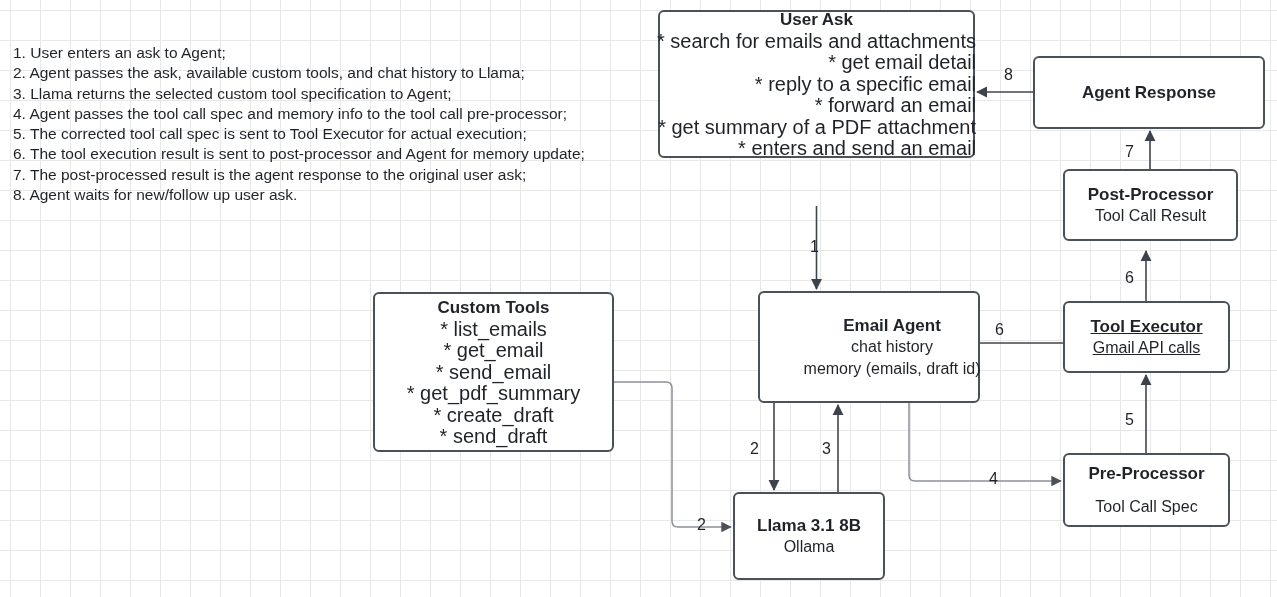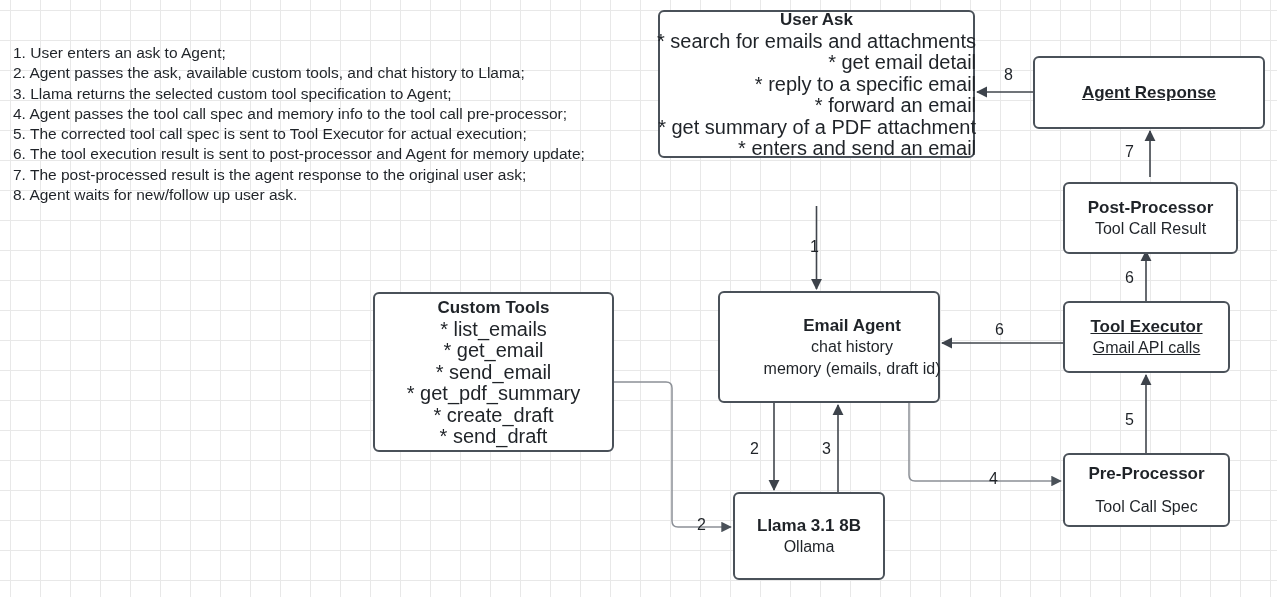--- a/index.html
+++ b/index.html
@@ -57,25 +57,25 @@
     white-space: nowrap;
   }
   .nodebox .sublist {
     font-size: 20px;
     line-height: 21.5px;
   }
   .nodebox .sublist div { white-space: nowrap; }
 
   
   #node-user-ask      { left: 658px;  top: 10px;  width: 317px; height: 148px; text-align: right; }
-  #node-agent-response{ left: 1033px; top: 56px;  width: 232px; height: 73px; text-decoration: underline;  }
-  #node-post-processor{ left: 1063px; top: 182px; width: 175px; height: 72px; align-items: center;  }
+  #node-agent-response{ left: 1033px; top: 56px;  width: 232px; height: 73px;  }
+  #node-post-processor{ left: 1063px; top: 169px; width: 175px; height: 72px; align-items: center;  }
   #node-tool-executor { left: 1063px; top: 301px; width: 167px; height: 72px; text-decoration: underline;  }
   #node-pre-processor { left: 1063px; top: 453px; width: 167px; height: 74px; gap: 12px;  }
-  #node-email-agent   { left: 718px;  top: 291px; width: 222px; height: 112px; padding-left: 46px; }
+  #node-email-agent   { left: 758px;  top: 291px; width: 222px; height: 112px; padding-left: 46px; }
   #node-custom-tools  { left: 373px;  top: 292px; width: 241px; height: 160px; }
   #node-llama         { left: 733px;  top: 492px; width: 152px; height: 88px;  }
 
   #node-user-ask .title { margin-bottom: 1px; }
   #node-custom-tools .title { margin-bottom: 1px; }
 
   
   #legend {
     position: absolute;
     left: 13px;

